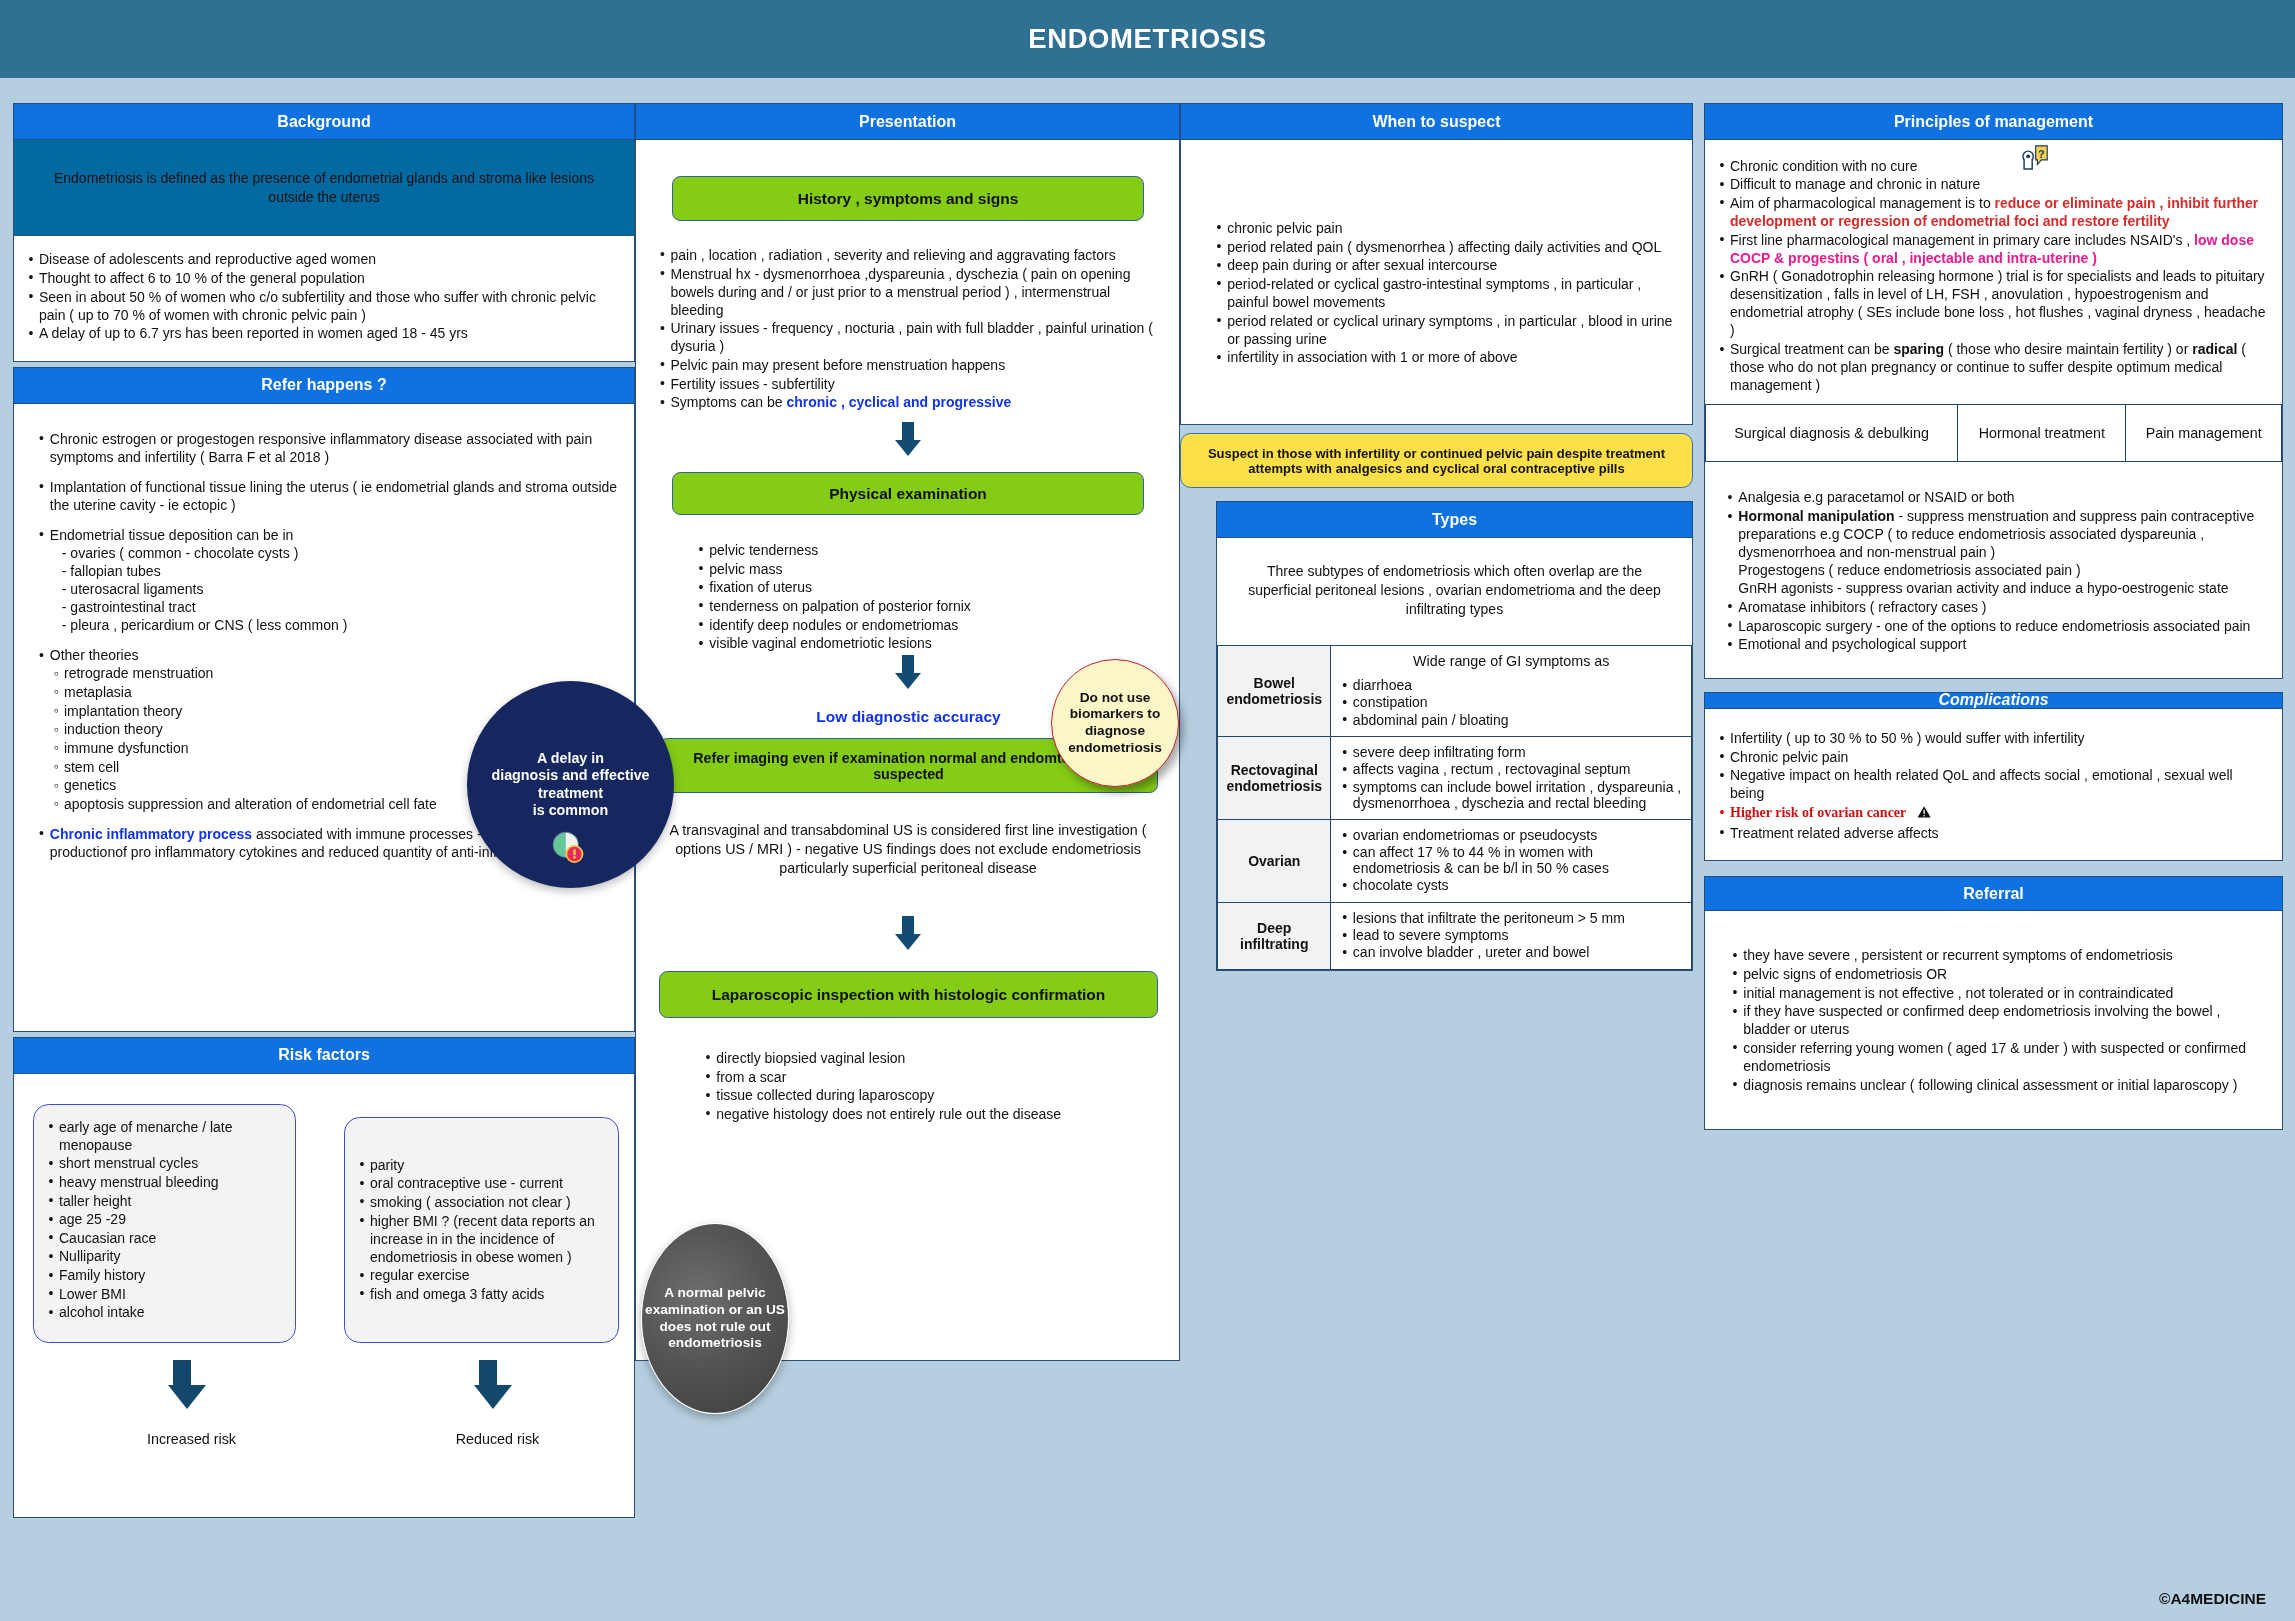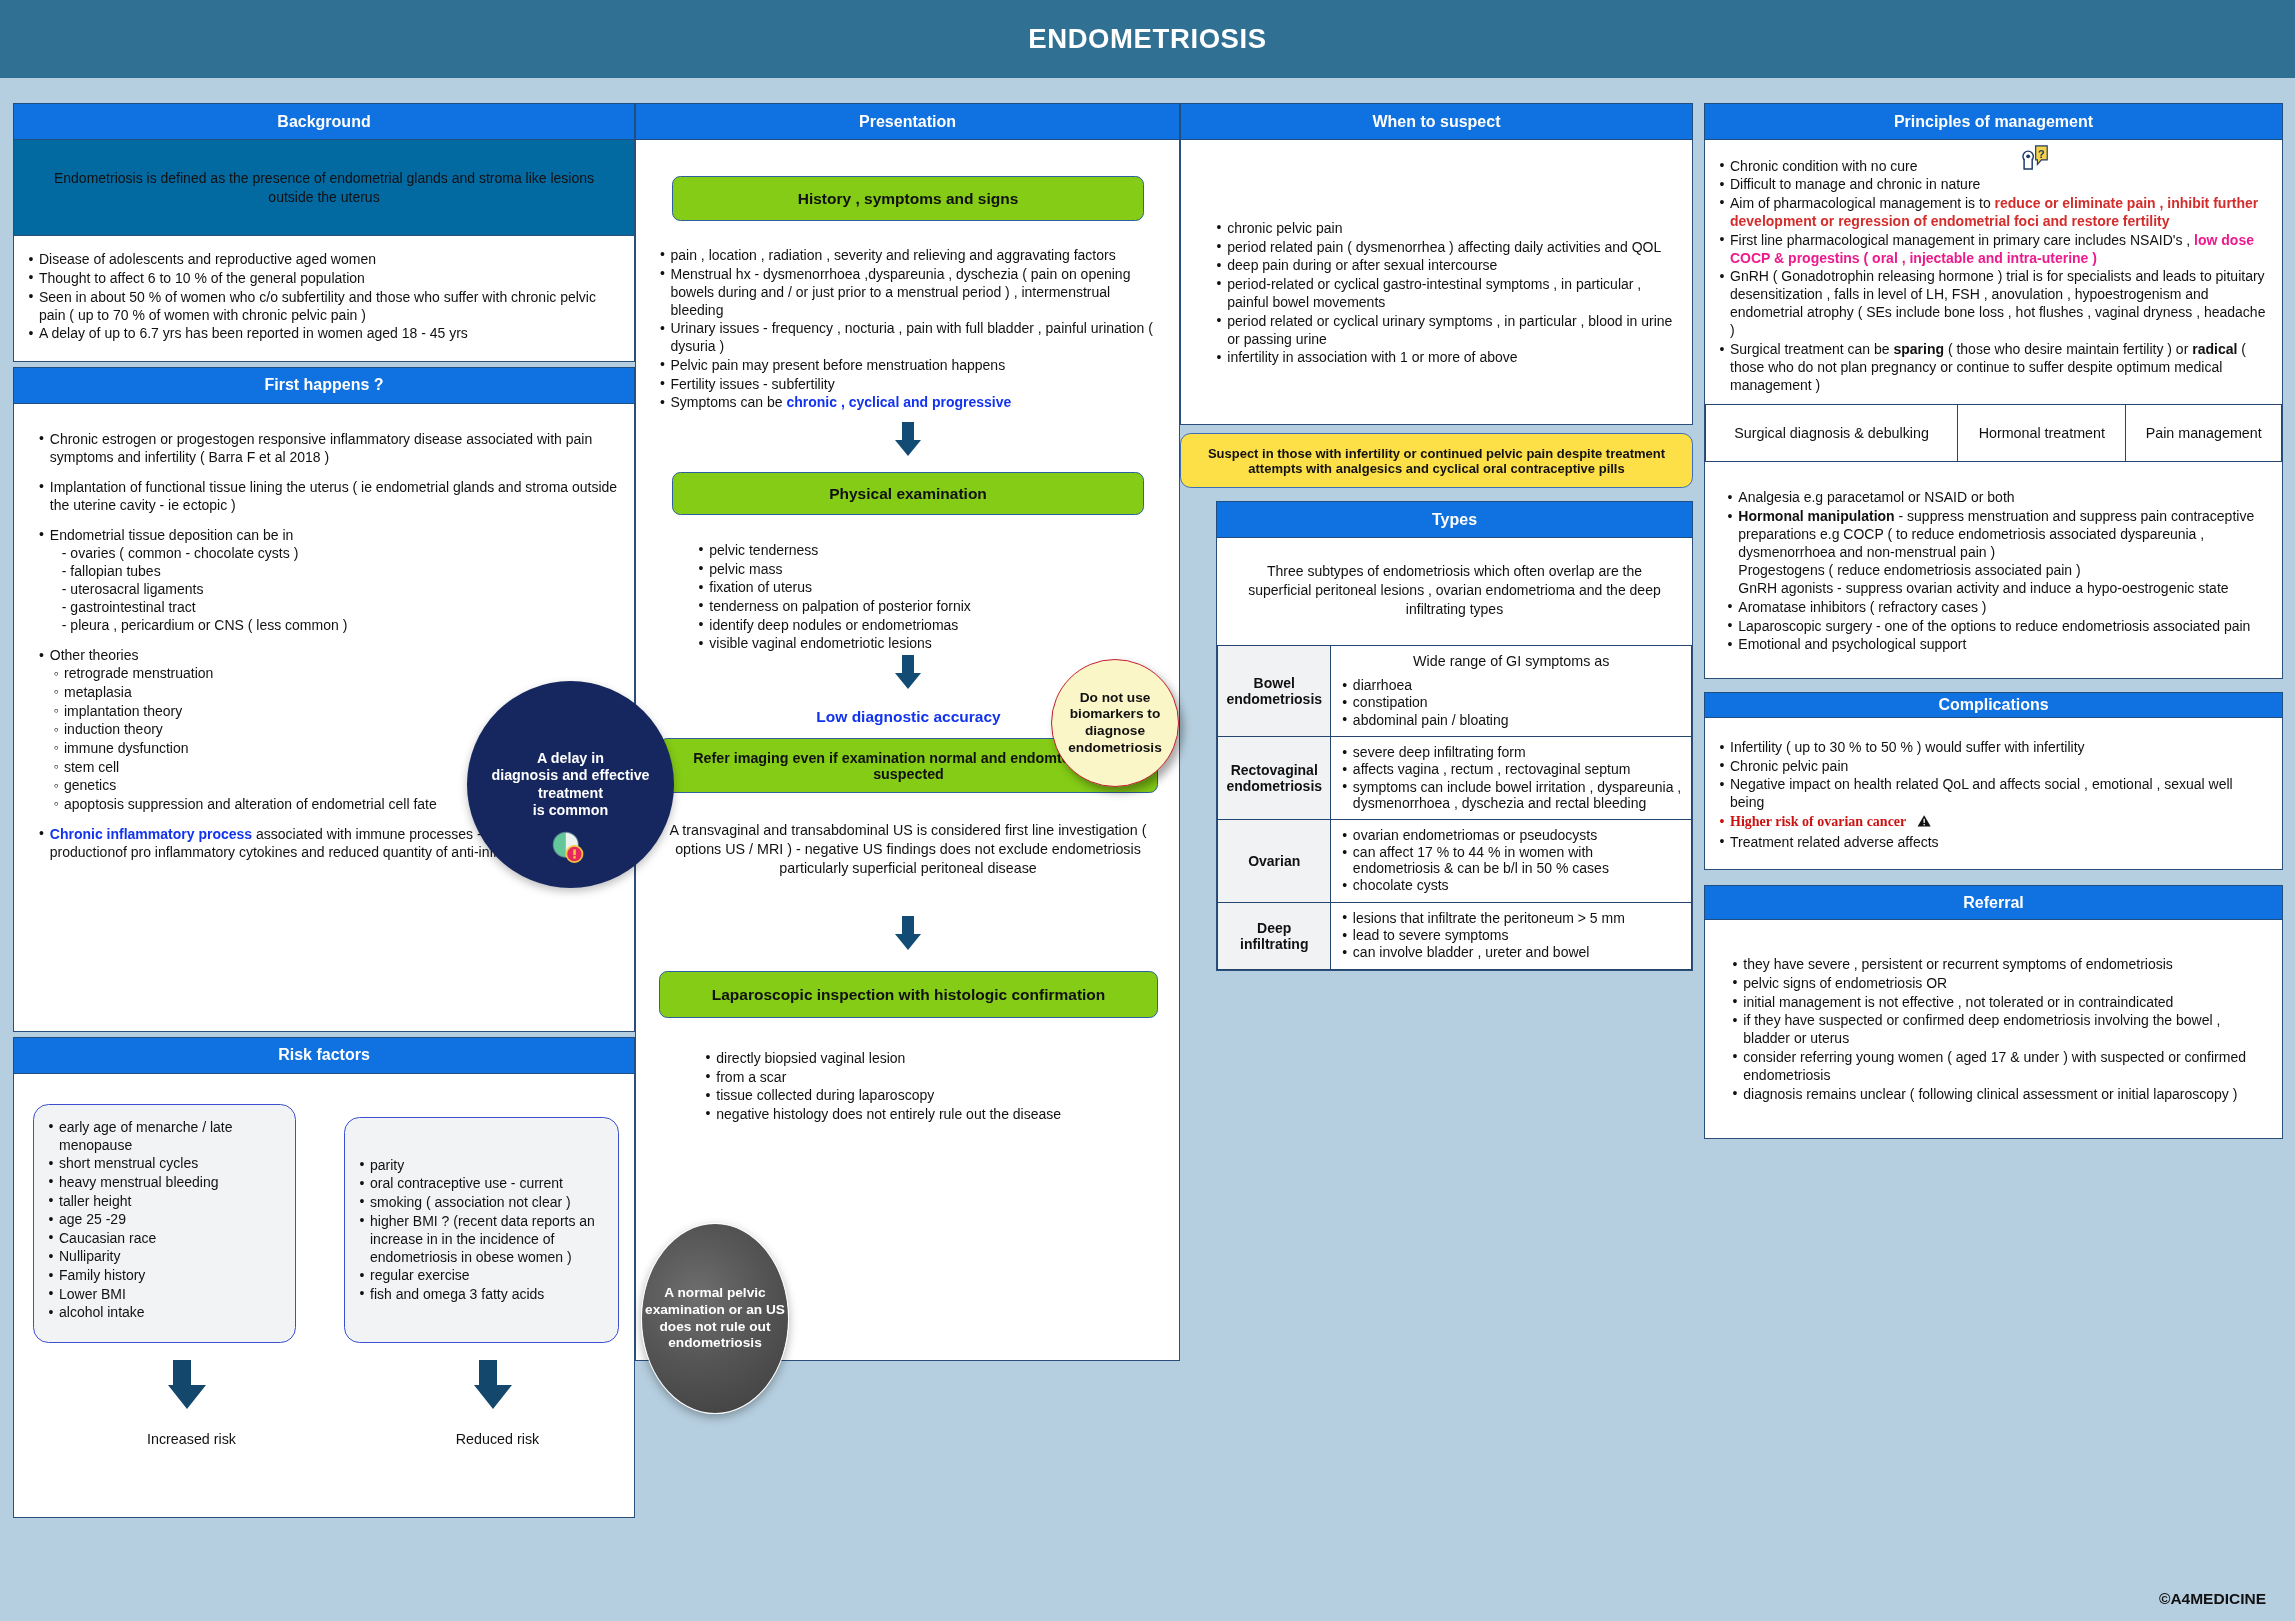--- a/index.html
+++ b/index.html
@@ -112,21 +112,21 @@
       <ul class="b">
         <li>Disease of adolescents and reproductive aged women</li>
         <li>Thought to affect 6 to 10 % of the general population</li>
         <li>Seen in about 50 % of women who c/o subfertility and those who suffer with chronic pelvic pain ( up to 70 % of women with chronic pelvic pain )</li>
         <li>A delay of up to 6.7 yrs has been reported in women aged 18 - 45 yrs</li>
       </ul>
     </div>
   </div>
 
   <div style="margin-top:4.8px;">
-    <div class="panel-head" style="height:37px;">First happens ?</div>
+    <div class="panel-head" style="height:37px;">Refer happens ?</div>
     <div class="panel-body txt" style="height:628px; padding:26px 15.5px 0 15.5px;">
       <ul class="b b2">
         <li style="margin-bottom:12px;">Chronic estrogen or progestogen responsive inflammatory disease associated with pain symptoms and infertility ( Barra F et al 2018 )</li>
         <li style="margin-bottom:12px;">Implantation of functional tissue lining the uterus ( ie endometrial glands and stroma outside the uterine cavity - ie ectopic )</li>
         <li style="margin-bottom:12px;">
           <span>Endometrial tissue deposition can  be in</span>
           <div class="sub">
             <div>- ovaries ( common - chocolate cysts )</div>
             <div>- fallopian tubes</div>
             <div>- uterosacral ligaments</div>
@@ -407,21 +407,21 @@
           </li>
           <li>Aromatase inhibitors ( refractory cases )</li>
           <li>Laparoscopic surgery - one of the options to reduce endometriosis associated pain</li>
           <li>Emotional and psychological support</li>
         </ul>
       </div>
     </div>
   </div>
 
   <div style="margin-top:13px;">
-    <div class="panel-head" style="height:26px;">Complications</div>
+    <div class="panel-head" style="height:17px;font-style:italic;">Complications</div>
     <div class="panel-body txt" style="height:152px; padding:20.3px 15.5px 0 12px;">
       <ul class="b">
         <li>Infertility ( up to 30 % to 50 % ) would suffer with infertility</li>
         <li>Chronic pelvic pain</li>
         <li>Negative impact on health related QoL and affects social , emotional , sexual well being</li>
         <li style="color:#cc1111;">
           <span class="redtx">Higher risk of ovarian cancer</span>
           <span style="display:inline-block; vertical-align:-1.8px; margin-left:7.2px;">
             <svg viewBox="0 0 24 24" width="14.3" height="14.3">
               <path d="M12 2 L23 21 H1 Z" fill="#111"></path>

